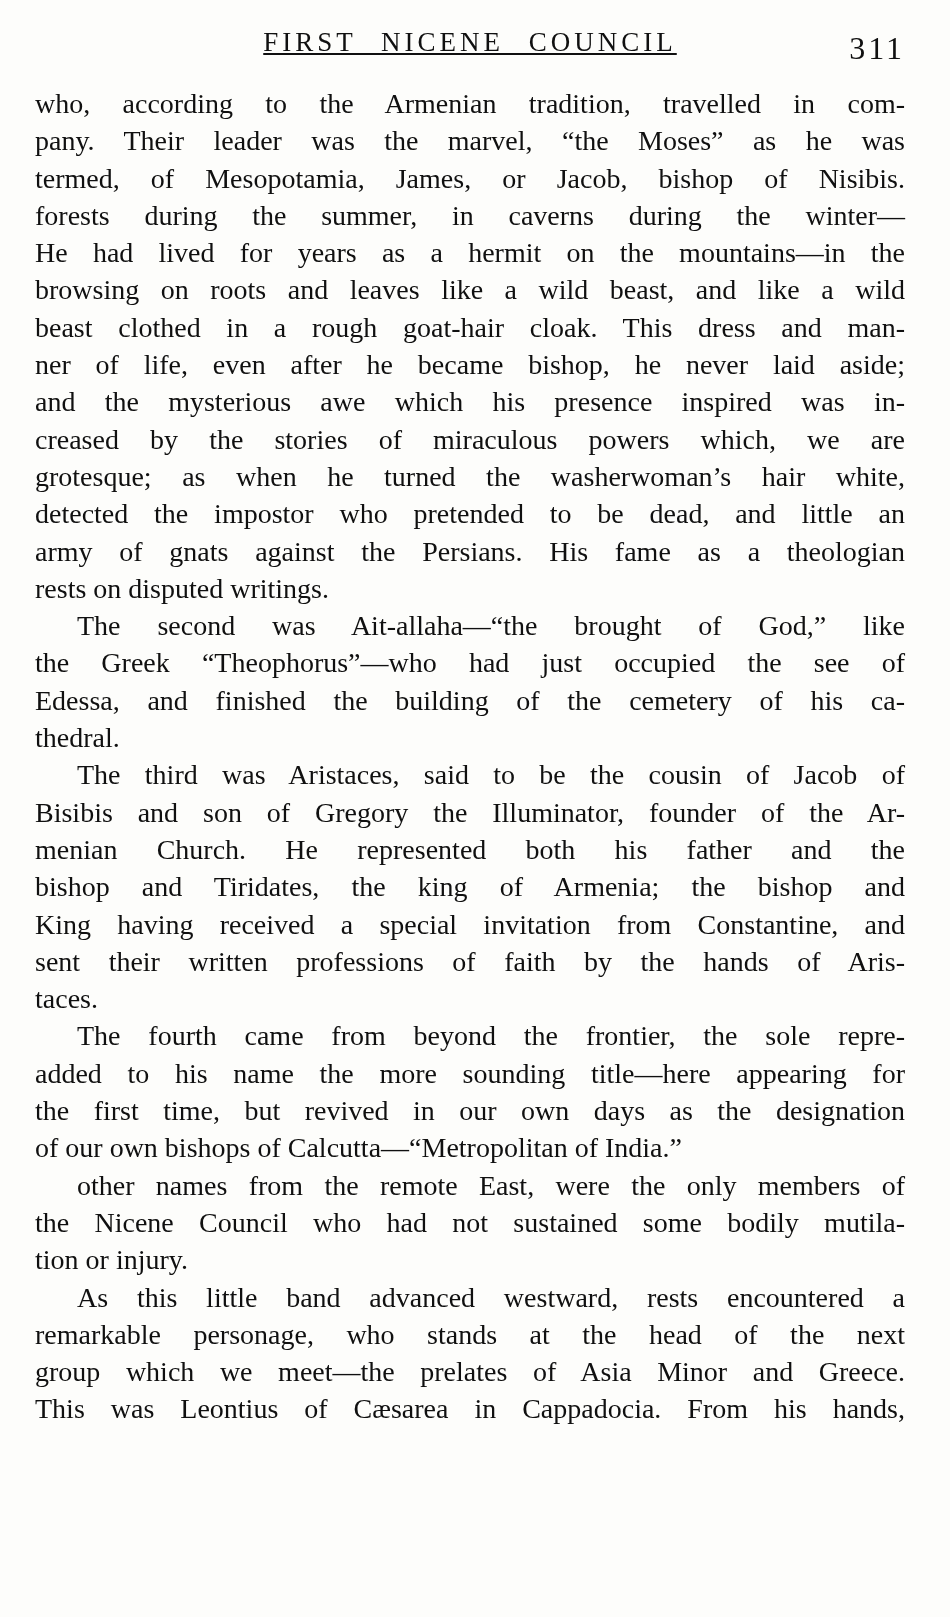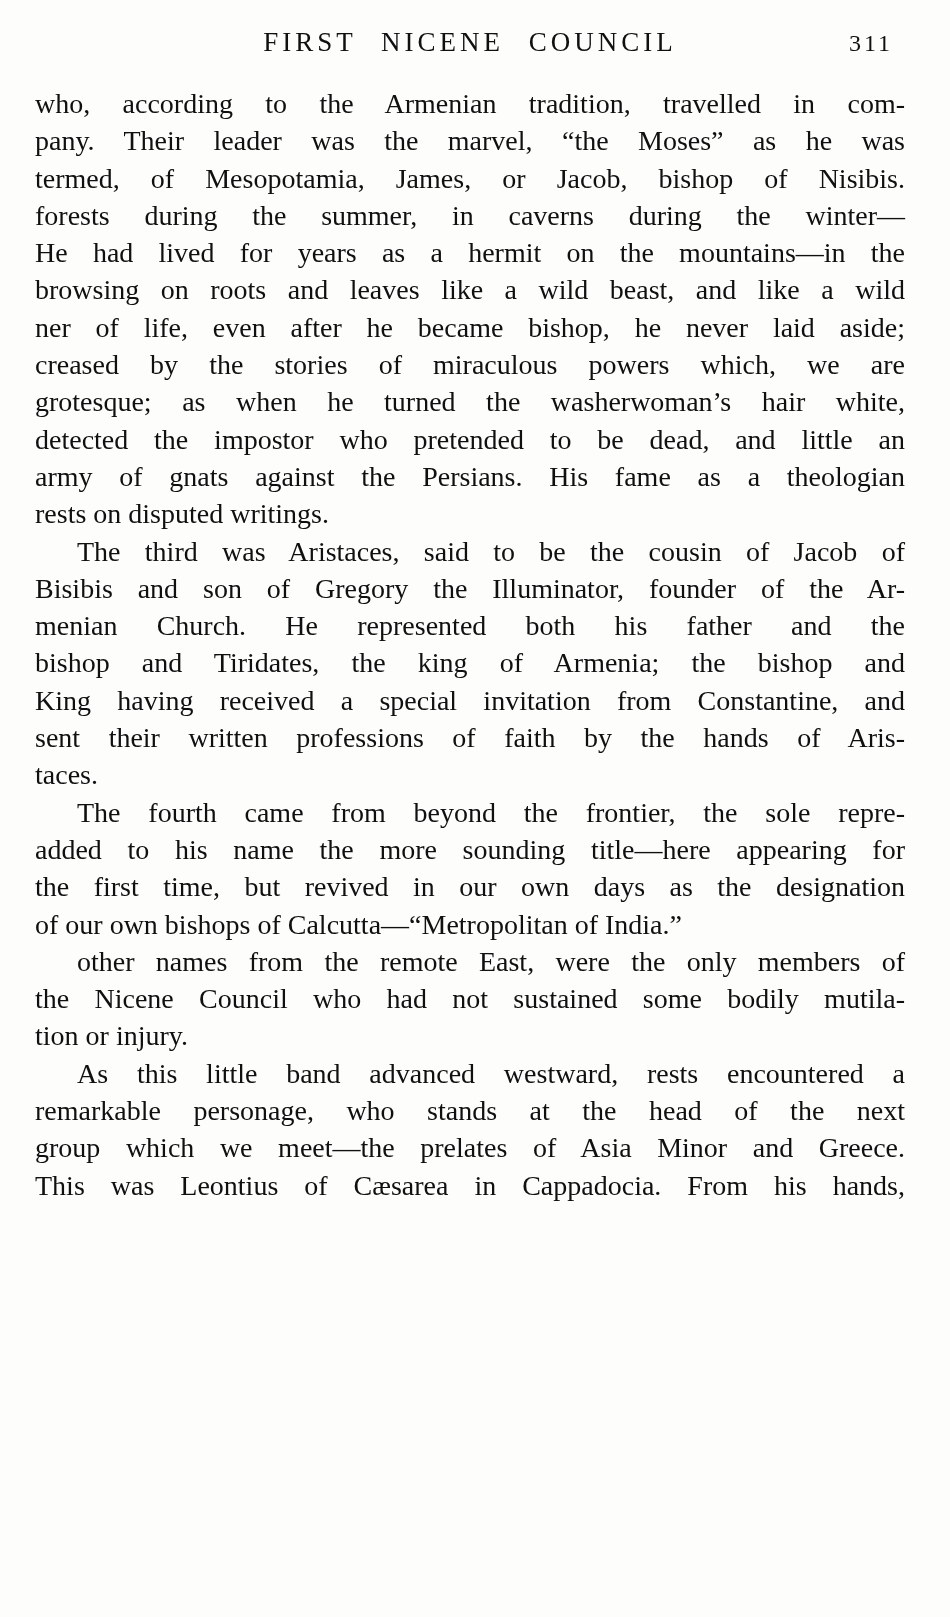--- a/index.html
+++ b/index.html
@@ -24,26 +24,27 @@
   }
   .header-title {
     position: absolute;
     left: 0;
     right: 0;
     text-align: center;
     font-size: 27px;
     letter-spacing: 4px;
     word-spacing: 14px;
     white-space: nowrap;
+    text-decoration: underline;
   }
   .page-number {
     position: absolute;
-    right: 12px;
+    right: 0;
     top: 3px;
-    font-size: 24px;
+    font-size: 32px;
     letter-spacing: 3px;
   }
   .page-body {
     position: absolute;
     top: 85px;
     left: 35px;
     right: 45px;
     font-size: 28px;
     line-height: 37.3px;
   }
@@ -71,26 +72,34 @@
 </div>
 
 <div class="page-body">
     <div class="paragraph">
       <div class="line">who, according to the Armenian tradition, travelled in com-</div>
       <div class="line">pany.  Their leader was the marvel, “the Moses” as he was</div>
       <div class="line">termed, of Mesopotamia, James, or Jacob, bishop of Nisibis.</div>
       <div class="line">forests during the summer, in caverns during the winter—</div>
       <div class="line">He had lived for years as a hermit on the mountains—in the</div>
       <div class="line">browsing on roots and leaves like a wild beast, and like a wild</div>
+      <div class="line">beast clothed in a rough goat-hair cloak.  This dress and man-</div>
       <div class="line">ner of life, even after he became bishop, he never laid aside;</div>
+      <div class="line">and the mysterious awe which his presence inspired was in-</div>
       <div class="line">creased by the stories of miraculous powers which, we are</div>
       <div class="line">grotesque; as when he turned the washerwoman’s hair white,</div>
       <div class="line">detected the impostor who pretended to be dead, and little an</div>
       <div class="line">army of gnats against the Persians.  His fame as a theologian</div>
       <div class="line flush-last">rests on disputed writings.</div>
+    </div>
+    <div class="paragraph indent">
+      <div class="line">The second was Ait-allaha—“the brought of God,” like</div>
+      <div class="line">the Greek “Theophorus”—who had just occupied the see of</div>
+      <div class="line">Edessa, and finished the building of the cemetery of his ca-</div>
+      <div class="line flush-last">thedral.</div>
     </div>
     <div class="paragraph indent">
       <div class="line">The third was Aristaces, said to be the cousin of Jacob of</div>
       <div class="line">Bisibis and son of Gregory the Illuminator, founder of the Ar-</div>
       <div class="line">menian Church.  He represented both his father and the</div>
       <div class="line">bishop and Tiridates, the king of Armenia; the bishop and</div>
       <div class="line">King having received a special invitation from Constantine, and</div>
       <div class="line">sent their written professions of faith by the hands of Aris-</div>
       <div class="line flush-last">taces.</div>
     </div>

